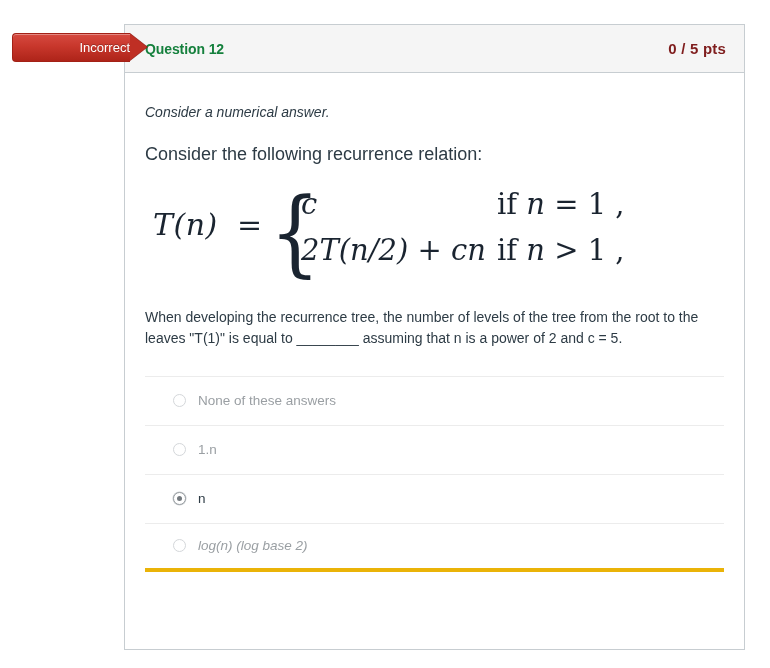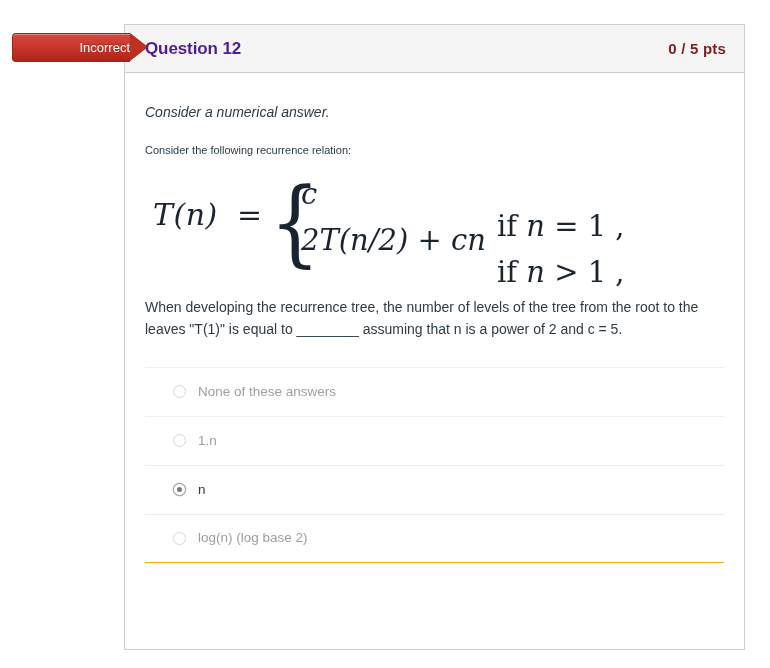--- a/index.html
+++ b/index.html
@@ -38,23 +38,23 @@
     background: #f5f5f5;
     border-bottom: 1px solid #c7cdd1;
     display: flex;
     align-items: center;
     justify-content: space-between;
     padding: 0 18px 0 20px;
     box-sizing: border-box;
   }
 
   .question-title {
-    font-size: 17px;
+    font-size: 14px;
     font-weight: bold;
-    color: #4c1d95;
+    color: #15803d;
     letter-spacing: -0.1px;
     text-align: center;
   }
 
   .question-points {
     font-size: 15px;
     font-weight: bold;
     color: #7f1d1d;
     letter-spacing: 0.2px;
   }
@@ -66,21 +66,21 @@
 
   .q-instruction {
     font-style: italic;
     font-size: 14px;
     color: #2d3b45;
     margin: 0 0 22px 0;
     line-height: 1.3;
   }
 
   .q-intro {
-    font-size: 11px;
+    font-size: 18px;
     color: #2d3b45;
     margin: 0 0 0 0;
     line-height: 1.3;
   }
 
   
   .formula-wrap {
     margin: 14px 0 18px 0;
     height: 108px;
     position: relative;
@@ -125,21 +125,20 @@
 
   .case-expr {
     display: inline-block;
     font-style: italic;
   }
 
   .case-cond {
     position: absolute;
     font-size: 29px;
     white-space: nowrap;
-    margin-top: 32px;
   }
   .case-cond.c1 { left: 352px; top: 6px; }
   .case-cond.c2 { left: 352px; top: 52px; }
   .case-cond .ital { font-style: italic; }
 
   .q-statement {
     font-size: 14px;
     color: #2d3b45;
     line-height: 1.55;
     margin: 0 0 26px 0;
@@ -155,21 +154,22 @@
   .answer-row {
     position: relative;
     border-top: 1px solid #ececec;
     height: 49px;
     display: flex;
     align-items: center;
     padding-left: 28px;
     box-sizing: border-box;
   }
   .answer-row:last-child {
-    border-bottom: 1px solid #eab308;
+    border-bottom: 4px solid #eab308;
+    font-style: italic;
   }
 
   .radio {
     width: 13px;
     height: 13px;
     border-radius: 50%;
     border: 1px solid #d4d7da;
     background: #ffffff;
     box-sizing: border-box;
     margin-right: 12px;

